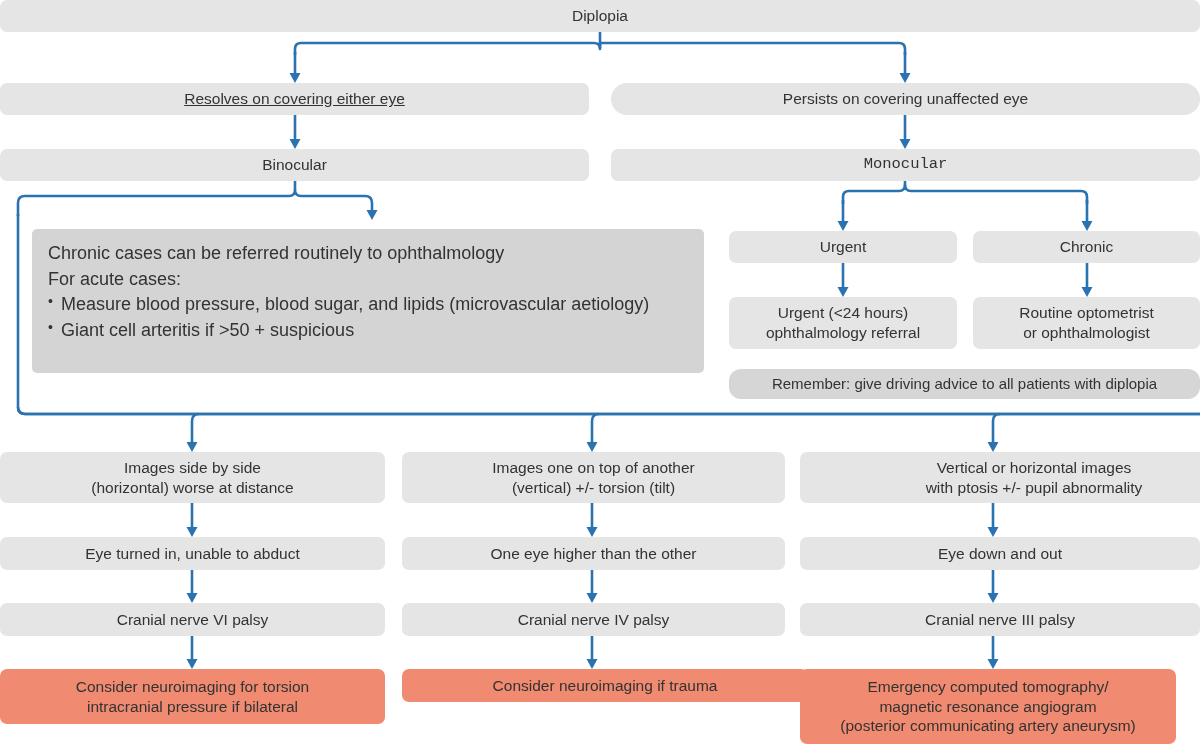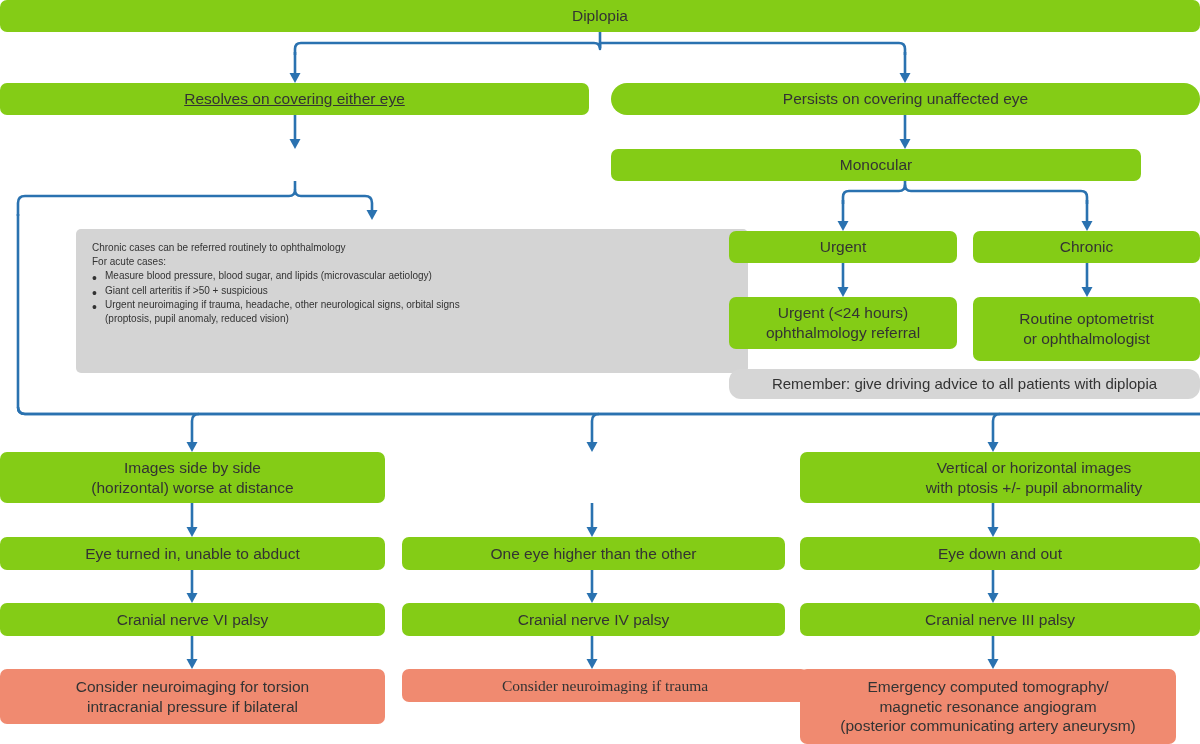--- a/index.html
+++ b/index.html
@@ -22,35 +22,34 @@
     align-items:center;
     justify-content:center;
     text-align:center;
     border-radius:7px;
     color:#333333;
     font-size:15.5px;
     line-height:1.28;
     padding:2px 8px;
     white-space:pre-line;
   }
-  .blue{ background:#84cc16; }
+  .blue{ background:#e5e5e5; }
   .orange{ background:#f08a70; }
   .grey-note{ background:#d6d6d6; border-radius:12px; }
 
   .info{
     position:absolute;
     box-sizing:border-box;
     background:#d4d4d4;
     border-radius:5px;
     padding:12px 14px 14px 16px;
     color:#333333;
-    font-size:10px;
+    font-size:18px;
     line-height:1.42;
     text-align:left;
-    margin-left:44px;
   }
   .info .ln{ display:block; white-space:pre-wrap; }
   .info ul{ margin:0; padding:0; list-style:none; }
   .info li{
     position:relative;
     padding-left:13px;
     white-space:pre-line;
   }
   .info li:before{
     content:"\2022";
@@ -140,56 +139,57 @@
     <line x1="993" y1="636" x2="993" y2="660"></line>
     <polygon points="987.5,659 998.5,659 993,669"></polygon>
   </svg>
 
   <div class="node blue" style="left:0px;top:0px;width:1200px;height:32px;">Diplopia</div>
 
   <div class="node blue" style="left:0px;top:83px;width:589px;height:32px;text-decoration:underline;">Resolves on covering either eye</div>
 
   <div class="node blue" style="left:611px;top:83px;width:589px;height:32px;border-radius:16px;">Persists on covering unaffected eye</div>
 
+  <div class="node blue" style="left:0px;top:149px;width:589px;height:32px;">Binocular</div>
 
-  <div class="node blue" style="left:611px;top:149px;width:530px;height:32px;">Monocular</div>
+  <div class="node blue" style="left:611px;top:149px;width:589px;height:32px;font-family:Liberation Mono, monospace;">Monocular</div>
 
   <div class="info" style="left:32px;top:229px;width:672px;height:144px;">
     <span class="ln">Chronic cases can be referred routinely to ophthalmology</span>
     <span class="ln">For acute cases:</span>
     <ul>
       <li>Measure blood pressure, blood sugar, and lipids (microvascular aetiology)</li>
       <li>Giant cell arteritis if &gt;50 + suspicious</li>
-      <li>Urgent neuroimaging if trauma, headache, other neurological signs, orbital signs
-(proptosis, pupil anomaly, reduced vision)</li>
     </ul>
   </div>
 
   <div class="node blue" style="left:729px;top:231px;width:228px;height:32px;">Urgent</div>
 
   <div class="node blue" style="left:973px;top:231px;width:227px;height:32px;">Chronic</div>
 
   <div class="node blue" style="left:729px;top:297px;width:228px;height:52px;">Urgent (&lt;24 hours)
 ophthalmology referral</div>
 
-  <div class="node blue" style="left:973px;top:297px;width:227px;height:64px;">Routine optometrist
+  <div class="node blue" style="left:973px;top:297px;width:227px;height:52px;">Routine optometrist
 or ophthalmologist</div>
 
   <div class="node grey-note" style="left:729px;top:369px;width:471px;height:30px;font-size:15px;">Remember: give driving advice to all patients with diplopia</div>
 
   <div class="node blue" style="left:0px;top:452px;width:385px;height:51px;">Images side by side
 (horizontal) worse at distance</div>
   <div class="node blue" style="left:0px;top:537px;width:385px;height:33px;">Eye turned in, unable to abduct</div>
   <div class="node blue" style="left:0px;top:603px;width:385px;height:33px;">Cranial nerve VI palsy</div>
   <div class="node orange" style="left:0px;top:669px;width:385px;height:55px;">Consider neuroimaging for torsion
 intracranial pressure if bilateral</div>
 
+  <div class="node blue" style="left:402px;top:452px;width:383px;height:51px;">Images one on top of another
+(vertical) +/- torsion (tilt)</div>
   <div class="node blue" style="left:402px;top:537px;width:383px;height:33px;">One eye higher than the other</div>
   <div class="node blue" style="left:402px;top:603px;width:383px;height:33px;">Cranial nerve IV palsy</div>
-  <div class="node orange" style="left:402px;top:669px;width:406px;height:33px;font-family:Liberation Serif, serif;">Consider neuroimaging if trauma</div>
+  <div class="node orange" style="left:402px;top:669px;width:406px;height:33px;">Consider neuroimaging if trauma</div>
 
   <div class="node blue" style="left:800px;top:452px;width:468px;height:51px;">Vertical or horizontal images
 with ptosis +/- pupil abnormality</div>
   <div class="node blue" style="left:800px;top:603px;width:400px;height:33px;">Cranial nerve III palsy</div>
   <div class="node blue" style="left:800px;top:537px;width:400px;height:33px;">Eye down and out</div>
   <div class="node orange" style="left:800px;top:669px;width:376px;height:75px;">Emergency computed tomography/
 magnetic resonance angiogram
 (posterior communicating artery aneurysm)</div>
 
 </div>

